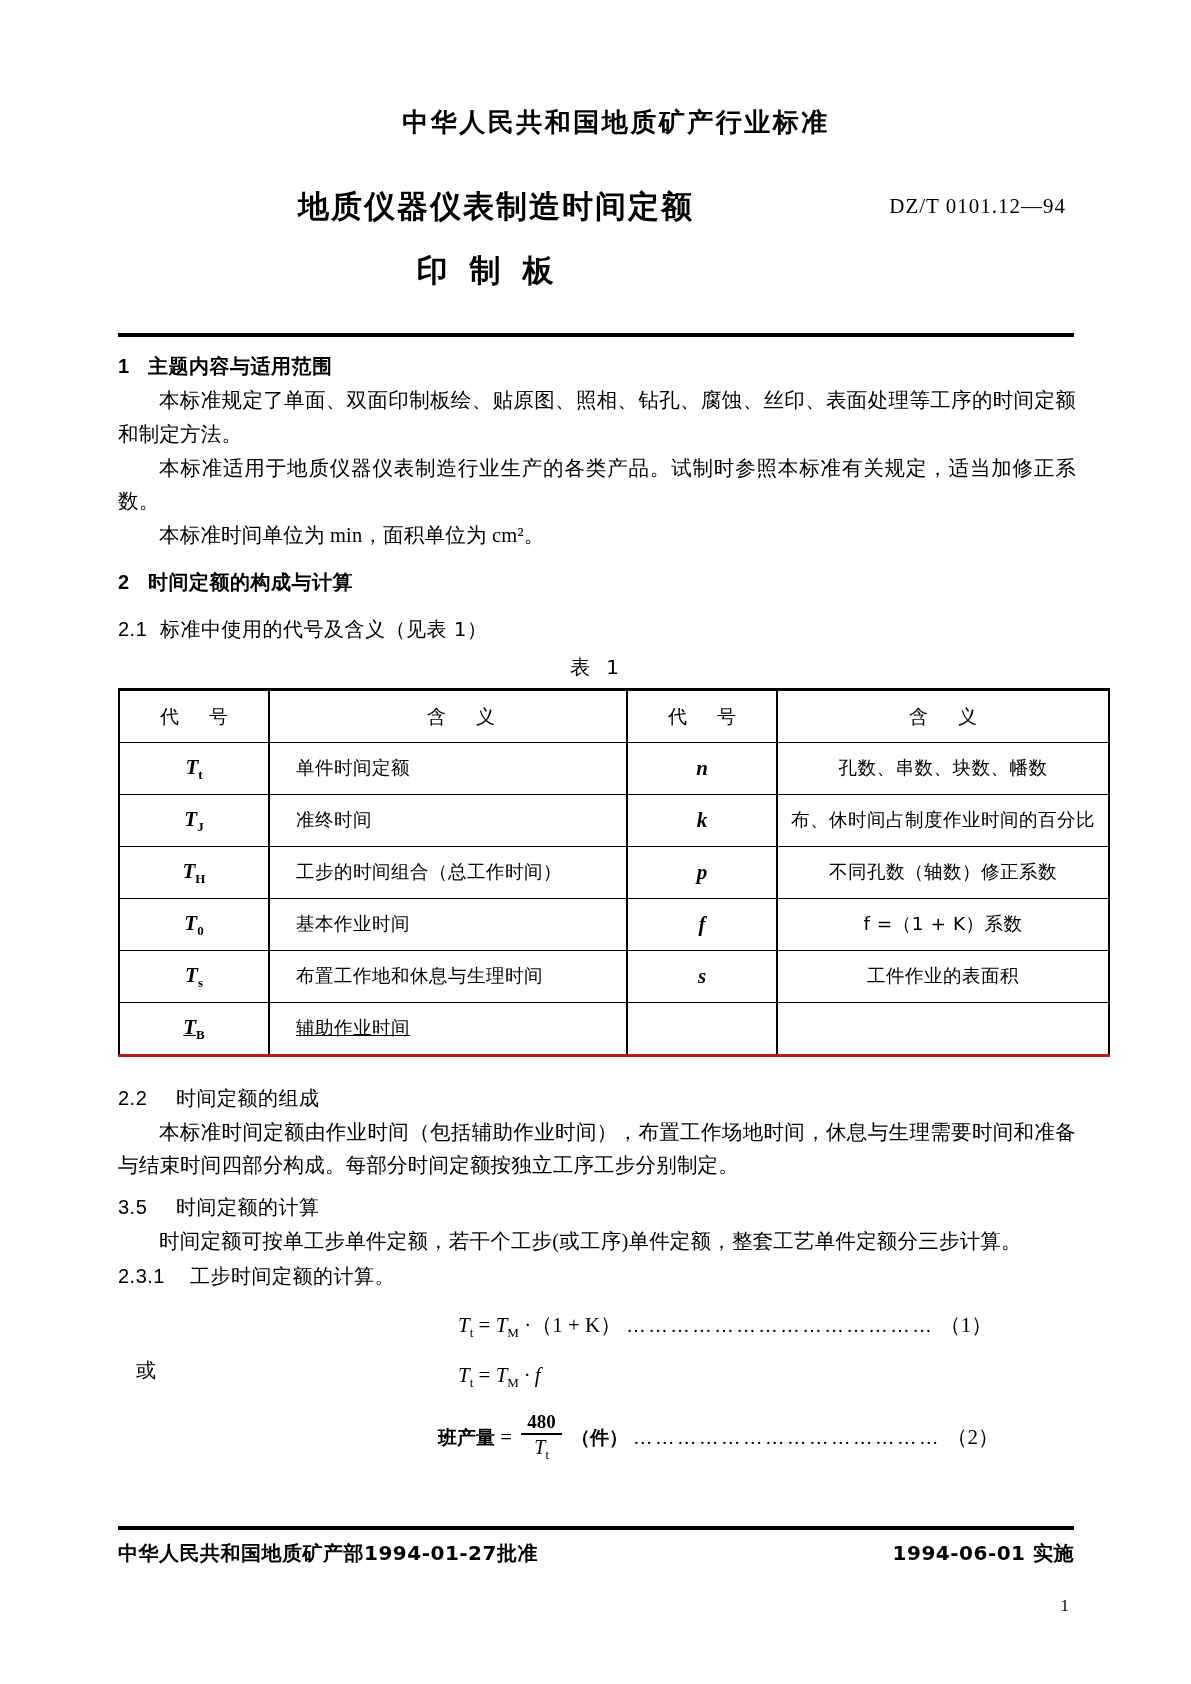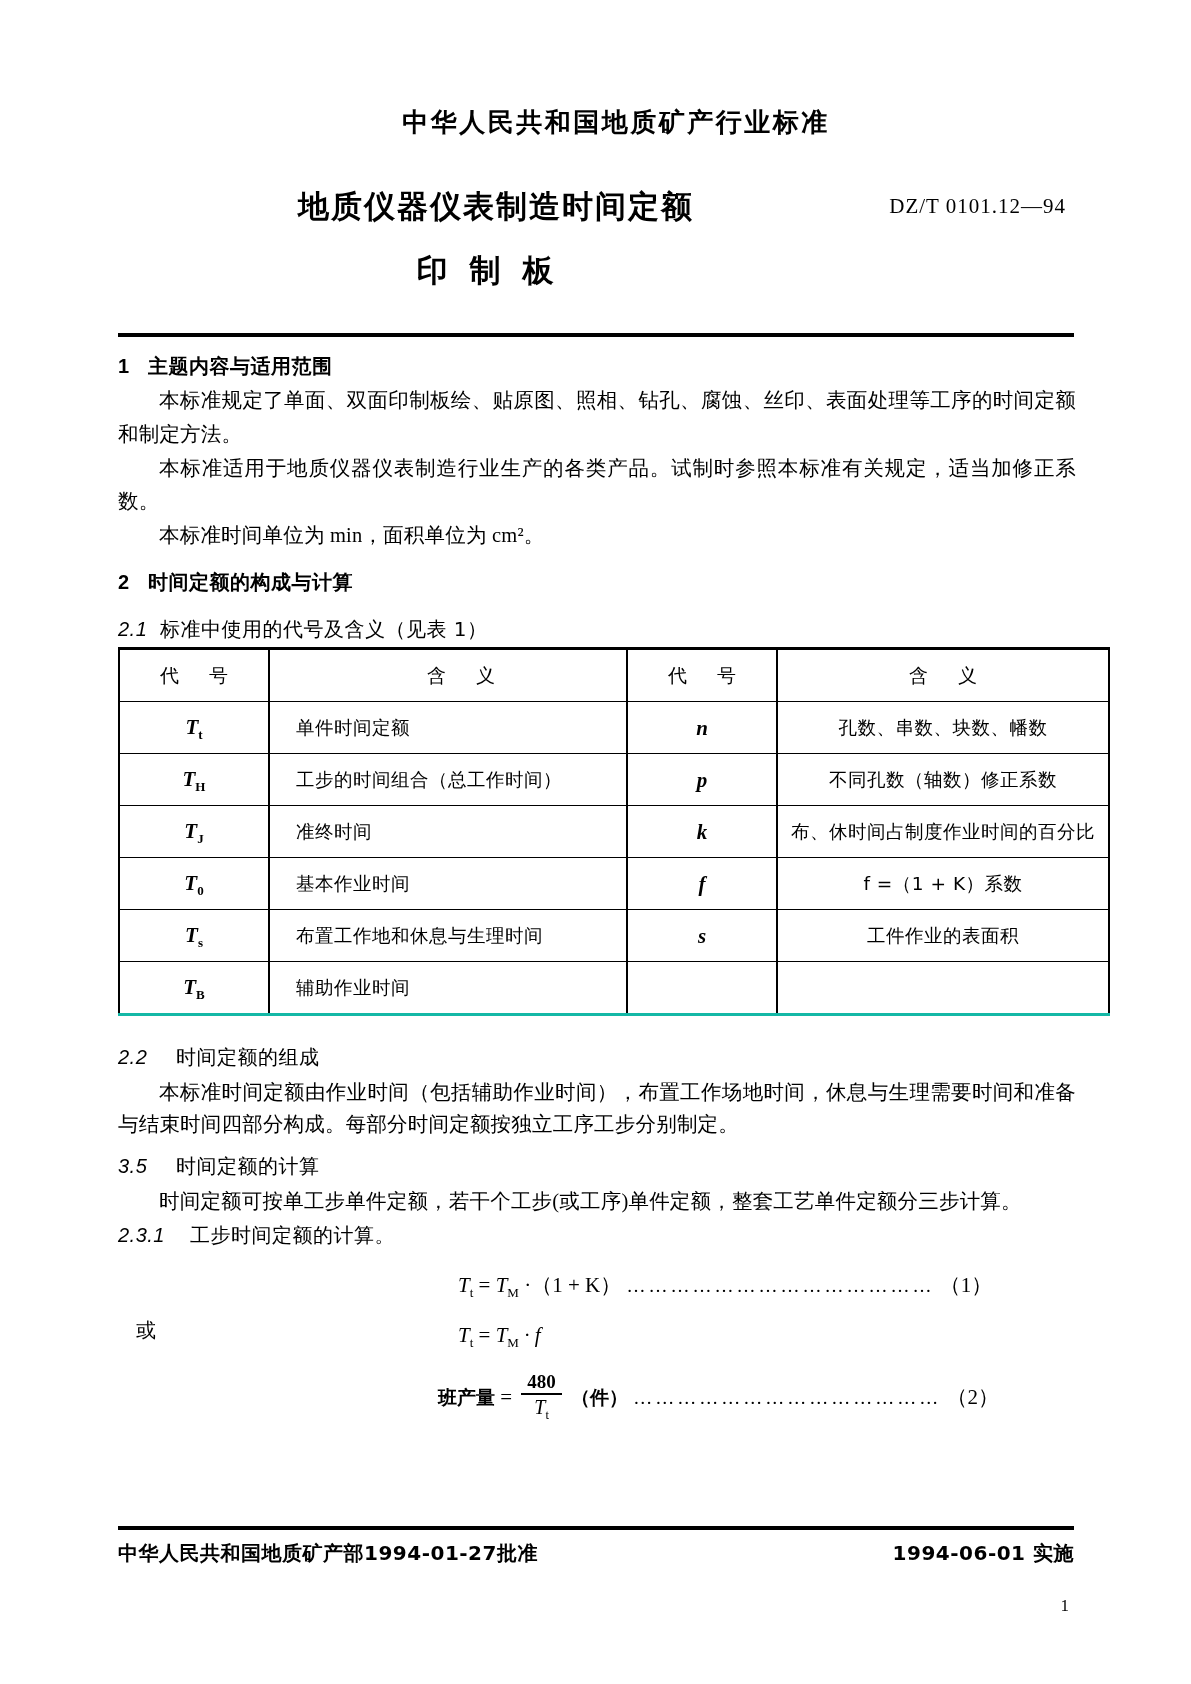--- a/index.html
+++ b/index.html
@@ -106,21 +106,20 @@
     font-family: "DejaVu Sans", "Liberation Sans", sans-serif;
     font-size: 20px;
     font-weight: normal;
     margin: 9px 0 2px 0;
     letter-spacing: 0.5px;
   }
   .h3 .num {
     display: inline-block;
     min-width: 42px;
     font-family: "Liberation Sans", "DejaVu Sans", sans-serif;
-    font-style: italic;
   }
   .h3.wide .num { min-width: 58px; }
   .para {
     text-indent: 2em;
     margin: 1px 0;
     text-align: justify;
     letter-spacing: 0.2px;
   }
   .para.tight { line-height: 1.6; }
 
@@ -144,21 +143,22 @@
     border-bottom: 1px solid #000;
     padding: 0;
     height: 51px;
     vertical-align: middle;
     font-weight: normal;
   }
   table.codes tr:first-child td {
     border-top: 3px solid #000;
   }
   table.codes tr:last-child td {
-    border-bottom: 3px solid #14b8a6;
+    border-bottom: 3px solid #b91c1c;
+    text-decoration: underline;
   }
   table.codes td.c1 { width: 148px; text-align: center; border-left: 2px solid #000; }
   table.codes td.c2 { width: 330px; padding-left: 26px; border-left: 2px solid #000; }
   table.codes td.c3 { width: 148px; text-align: center; border-left: 2px solid #000; }
   table.codes td.c4 { width: 330px; text-align: center; border-left: 2px solid #000; border-right: 2px solid #000; }
   .hdr-cell {
     font-family: "DejaVu Sans", "Liberation Sans", sans-serif;
     font-weight: bold;
     letter-spacing: 12px;
     text-indent: 12px;
@@ -288,49 +288,50 @@
 
     <div class="h2"><span class="num">1</span><span>主题内容与适用范围</span></div>
     <div class="para">本标准规定了单面、双面印制板绘、贴原图、照相、钻孔、腐蚀、丝印、表面处理等工序的时间定额和制定方法。</div>
     <div class="para">本标准适用于地质仪器仪表制造行业生产的各类产品。试制时参照本标准有关规定，适当加修正系数。</div>
     <div class="para">本标准时间单位为 min，面积单位为 cm²。</div>
 
     <div class="h2" style="margin-top:14px;"><span class="num">2</span><span>时间定额的构成与计算</span></div>
 
     <div class="h3" style="margin-top:14px;"><span class="num">2.1</span><span>标准中使用的代号及含义（见表 1）</span></div>
 
+    <div class="table-cap">表 1</div>
 
     <table class="codes">
       <tbody>
         <tr>
           <td class="c1 hdr-cell">代 号</td>
           <td class="c2 hdr-cell">含 义</td>
           <td class="c3 hdr-cell">代 号</td>
           <td class="c4 hdr-cell">含 义</td>
         </tr>
 
         <tr>
           <td class="c1"><span class="sym"><span>T</span><sub>t</sub></span></td>
           <td class="c2 cn">单件时间定额</td>
           <td class="c3"><span class="sym">n</span></td>
           <td class="c4 cn">孔数、串数、块数、幡数</td>
         </tr>
 
         <tr>
+          <td class="c1"><span class="sym"><span>T</span><sub>J</sub></span></td>
+          <td class="c2 cn">准终时间</td>
+          <td class="c3"><span class="sym">k</span></td>
+          <td class="c4 cn">布、休时间占制度作业时间的百分比</td>
+        </tr>
+
+        <tr>
           <td class="c1"><span class="sym"><span>T</span><sub>H</sub></span></td>
           <td class="c2 cn">工步的时间组合（总工作时间）</td>
           <td class="c3"><span class="sym">p</span></td>
           <td class="c4 cn">不同孔数（轴数）修正系数</td>
-        </tr>
-
-        <tr>
-          <td class="c1"><span class="sym"><span>T</span><sub>J</sub></span></td>
-          <td class="c2 cn">准终时间</td>
-          <td class="c3"><span class="sym">k</span></td>
-          <td class="c4 cn">布、休时间占制度作业时间的百分比</td>
         </tr>
 
         <tr>
           <td class="c1"><span class="sym"><span>T</span><sub>0</sub></span></td>
           <td class="c2 cn">基本作业时间</td>
           <td class="c3"><span class="sym">f</span></td>
           <td class="c4 cn">f =（1 + K）系数</td>
         </tr>
 
         <tr>

